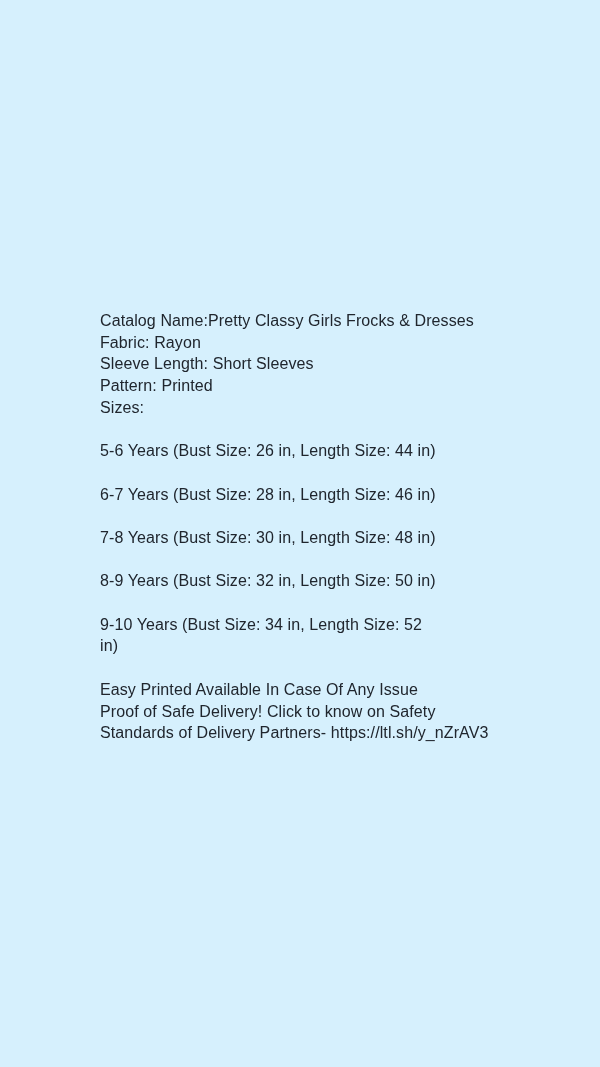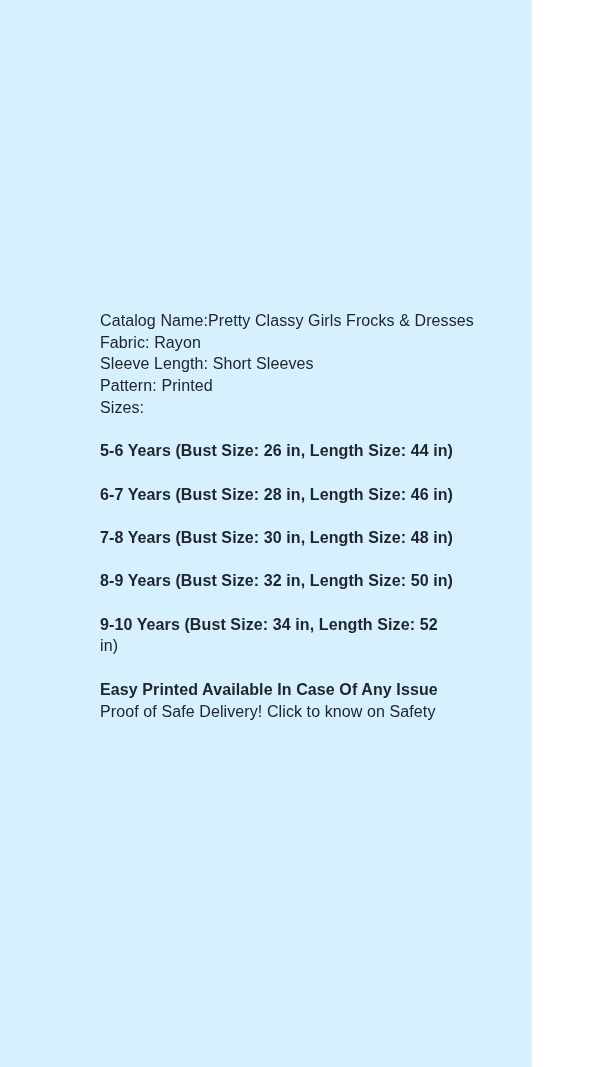--- a/index.html
+++ b/index.html
@@ -1,42 +1,41 @@
 <!DOCTYPE html>
 <html><head>
 <meta charset="utf-8">
 <style>
   html, body {
     margin: 0;
     padding: 0;
   }
   .canvas {
     position: relative;
-    width: 532px;
+    width: 600px;
     height: 1067px;
     background: #d6f0fd;
     overflow: hidden;
     font-family: "Liberation Sans", sans-serif;
     font-size: 16px;
     line-height: 21.7px;
     color: #20262e;
   }
   .description {
     position: absolute;
     left: 100px;
     top: 310px;
     width: 470px;
   }
   .line {
     white-space: nowrap;
     letter-spacing: 0.1px;
   }
   .blank-before {
     margin-top: 21.7px;
-    font-weight: bold;
   }
 </style>
 </head>
 <body>
 
 <div class="canvas">
   <div class="description">
 
     <div class="line">Catalog Name:Pretty Classy Girls Frocks &amp; Dresses</div>
     <div class="line">Fabric: Rayon</div>
@@ -46,15 +45,16 @@
 
     <div class="line blank-before">5-6 Years (Bust Size: 26 in, Length Size: 44 in)</div>
     <div class="line blank-before">6-7 Years (Bust Size: 28 in, Length Size: 46 in)</div>
     <div class="line blank-before">7-8 Years (Bust Size: 30 in, Length Size: 48 in)</div>
     <div class="line blank-before">8-9 Years (Bust Size: 32 in, Length Size: 50 in)</div>
     <div class="line blank-before">9-10 Years (Bust Size: 34 in, Length Size: 52</div>
     <div class="line">in)</div>
 
     <div class="line blank-before">Easy Printed Available In Case Of Any Issue</div>
     <div class="line">Proof of Safe Delivery! Click to know on Safety</div>
+    <div class="line"><span>Standards of Delivery Partners- </span><span>https://ltl.sh/y_nZrAV3</span></div>
 
   </div>
 </div>
 
 </body></html>

